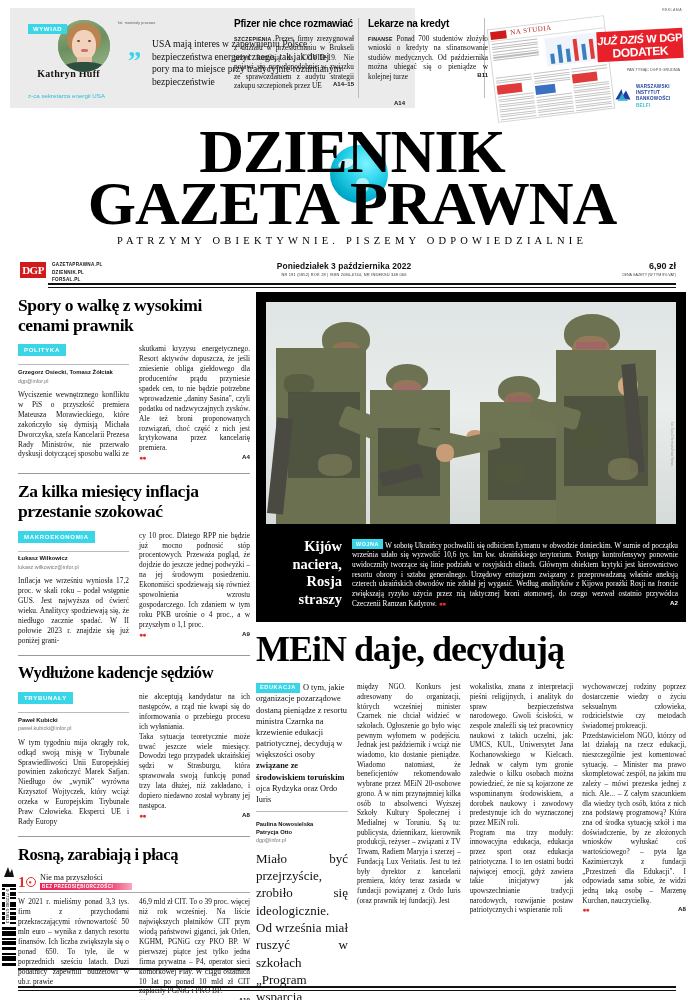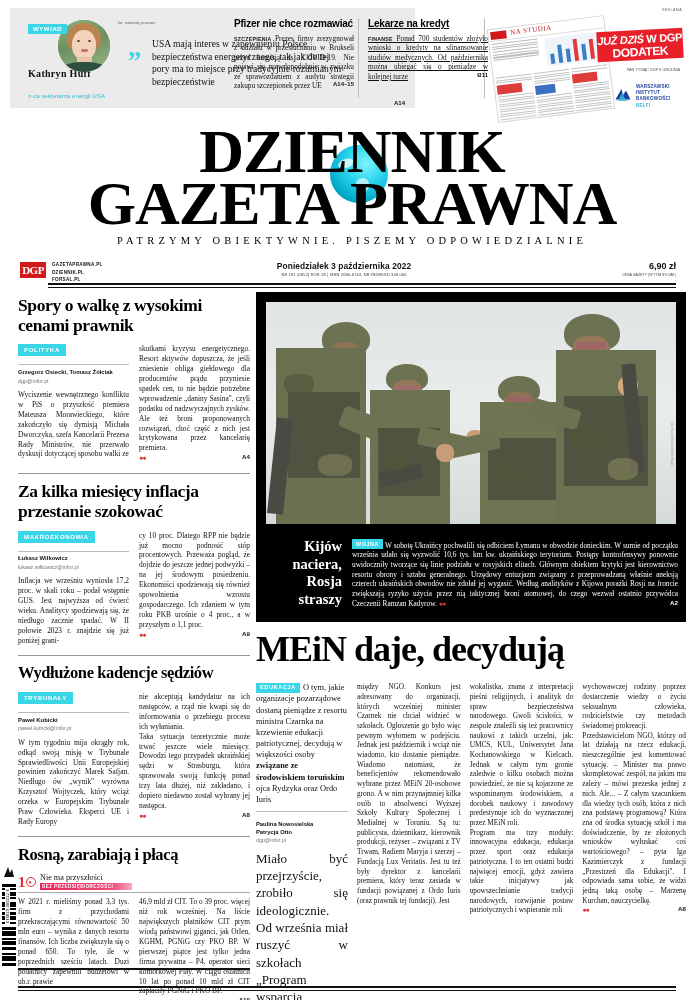--- a/index.html
+++ b/index.html
@@ -50,31 +50,31 @@
   .quote-text {
     position:absolute; left:142px; top:30px; width:190px;
     font-size:9.6px; line-height:1.32; color:#111;
   }
   .quote-ref {
     position:absolute; right:10px; top:92px; font-size:6px; font-weight:bold;
     font-family:"Liberation Sans", sans-serif;
   }
   .person-name {
     position:absolute; left:18px; top:60px; width:72px;
-    font-size:10px; font-weight:bold; line-height:1.2; letter-spacing:0.3px;
+    font-size:10px; font-weight:bold; line-height:1.2; letter-spacing:0.3px;text-align:right;
   }
   .person-role {
     position:absolute; left:18px; top:84px; width:78px;
     font-size:6.2px; color:#2bbed4; line-height:1.3;
     font-family:"Liberation Sans", sans-serif;
   }
 
   .nib { position:absolute; top:18px; width:120px; }
   .nib-1 { left:234px; }
-  .nib-2 { left:368px;text-decoration:underline; }
+  .nib-2 { left:368px; }
   .nib-divider { position:absolute; top:18px; width:1px; height:80px; background:#bcbcbc; }
   .nib h3 {
     margin:0 0 5px 0; font-family:"Liberation Sans", sans-serif;
     font-size:10px; font-weight:bold; letter-spacing:-0.2px; color:#000;
   }
   .nib p { margin:0; font-size:7.3px; line-height:1.3; text-align:justify; }
   .nib .cat { font-family:"Liberation Sans", sans-serif; font-size:5.2px; font-weight:bold; letter-spacing:0.3px; }
   .nib .pg { float:right; font-family:"Liberation Sans", sans-serif; font-size:6px; font-weight:bold; }
 
   

